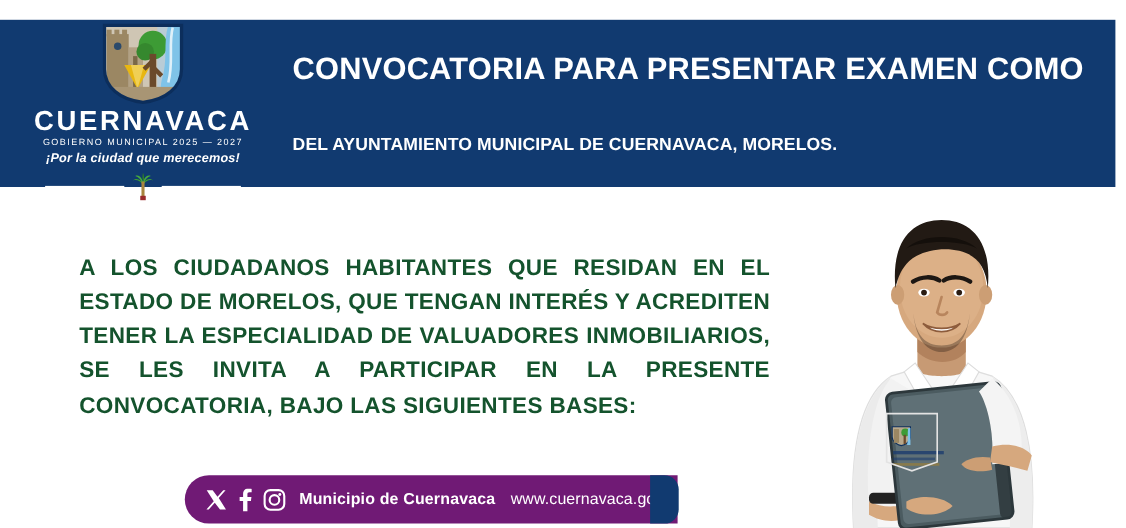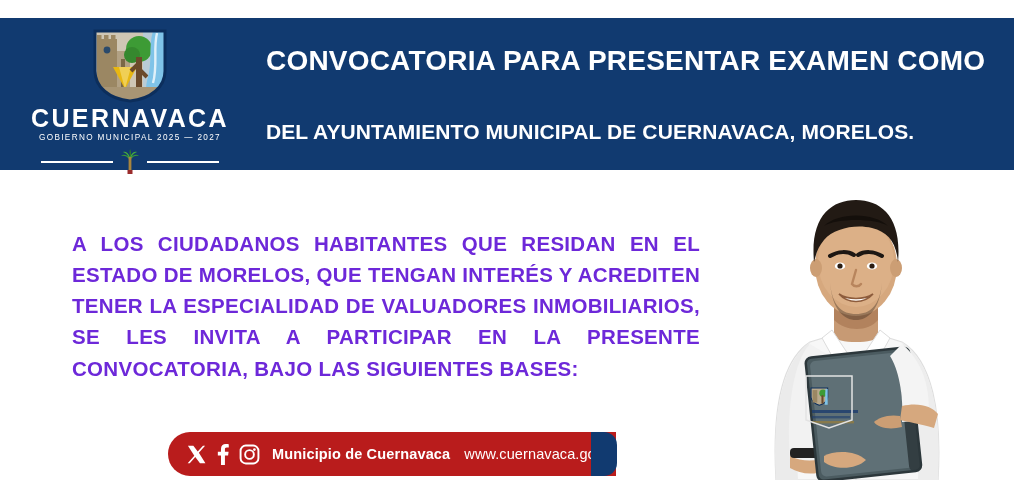--- a/index.html
+++ b/index.html
@@ -56,44 +56,44 @@
   }
   .hl-line1{
     font-size:28px;font-weight:bold;letter-spacing:.2px;line-height:1.12;
     text-transform:uppercase;white-space:nowrap;
   }
   .hl-line2{
     font-size:47px;font-weight:bold;letter-spacing:0px;line-height:1.08;
     text-transform:uppercase;white-space:nowrap;margin:1px 0 2px 0;
   }
   .hl-line3{
-    font-size:21px;font-weight:bold;letter-spacing:.1px;line-height:1.12;
+    font-size:16px;font-weight:bold;letter-spacing:.1px;line-height:1.12;
     text-transform:uppercase;white-space:nowrap;
   }
 
   
   .body-copy{
     position:absolute;left:72px;top:228px;width:628px;
-    color:#6d28d9;
+    color:#14532d;
     font-size:20.5px;font-weight:bold;line-height:1.52;
     text-align:justify;text-align-last:left;
     letter-spacing:.3px;
     text-transform:uppercase;
   }
   .body-copy p{margin:0;}
 
   
   .person{
     position:absolute;right:18px;bottom:0;width:300px;height:310px;
   }
 
   
   .footer-bar{
     position:absolute;left:168px;top:432px;width:448px;height:44px;
-    background:#b91c1c;
+    background:#701a75;
     border-radius:22px 0 0 22px;
     display:flex;align-items:center;
     padding-left:18px;box-sizing:border-box;
     gap:0;
   }
   .footer-bar::after{
     content:"";position:absolute;right:-1px;top:0;width:26px;height:44px;
     background:#113A70;border-radius:0 13px 13px 0;
   }
   .soc{display:flex;align-items:center;gap:9px;}
@@ -151,20 +151,21 @@
             <path d="M66 4 C62 20 67 36 62 54" stroke="#ffffff" stroke-width="2.4" fill="none" opacity=".75"></path>
 
             <rect x="0" y="58" width="78" height="16" fill="#a89574"></rect>
           </g>
           <path d="M4 2 H74 V42 C74 58 60 70 39 72 C18 70 4 58 4 42 Z" fill="none" stroke="#0c2e5c" stroke-width="3"></path>
         </svg>
       </span>
 
       <div class="logo-wordmark">CUERNAVACA</div>
       <div class="logo-sub">GOBIERNO MUNICIPAL 2025 — 2027</div>
+      <div class="logo-slogan">¡Por la ciudad que merecemos!</div>
 
       <div class="logo-rule">
         <span class="rule-line"></span>
         <span class="palm">
           <svg viewBox="0 0 22 26" width="22" height="26" aria-hidden="true">
             <path d="M11 9 C7 5 4 5 2 7 C5 6 8 7 10 10 Z" fill="#3d9b35"></path>
             <path d="M11 9 C15 5 18 5 20 7 C17 6 14 7 12 10 Z" fill="#3d9b35"></path>
             <path d="M11 8 C9 3 6 2 4 3 C7 4 9 6 10 9 Z" fill="#46ad3b"></path>
             <path d="M11 8 C13 3 16 2 18 3 C15 4 13 6 12 9 Z" fill="#46ad3b"></path>
             <path d="M11 7 C10 3 11 1 11 0 C12 2 12 4 12 7 Z" fill="#2f7f28"></path>

